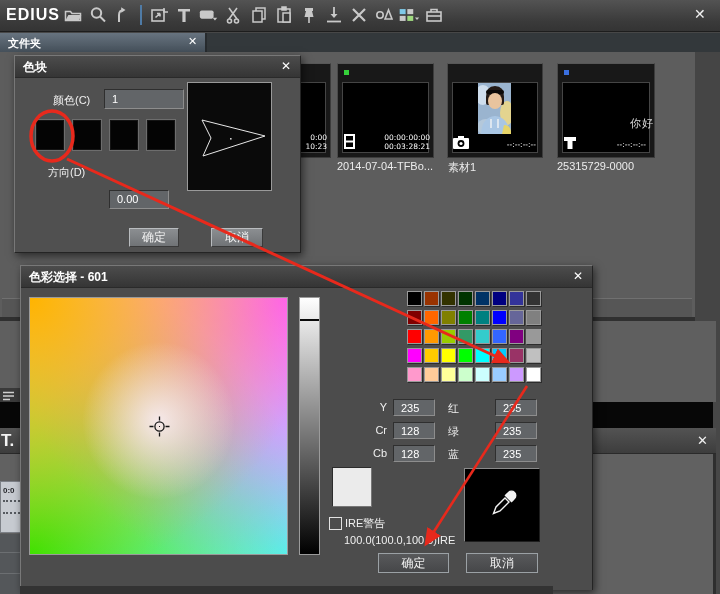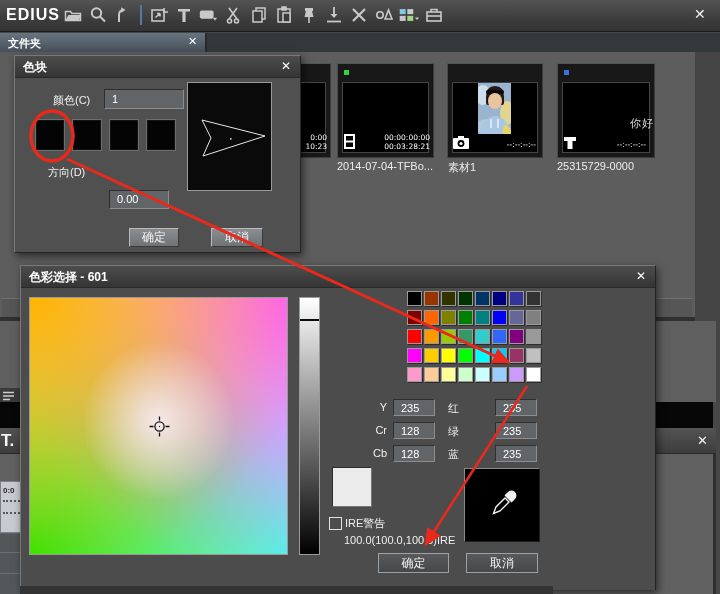--- a/index.html
+++ b/index.html
@@ -77,21 +77,21 @@
   
   #dlg-cb{left:14px;top:55px;width:287px;height:198px;z-index:20;background:#505050;}
   #cb-swatches .sw{position:absolute;top:63px;width:30px;height:32px;background:#040404;
     border:1px solid #6d6d6d;box-shadow:inset 0 0 0 1px #141414;box-sizing:border-box;}
   #cb-preview{left:172px;top:26px;width:85px;height:109px;background:#0a0a0a;
     border:1px solid #9a9a9a;box-sizing:border-box;}
   .cb-btn{top:172px;height:19px;background:linear-gradient(#8b8e91,#707376);
     border-color:#b9bcbf;border-bottom-color:#3a3a3a;border-right-color:#3a3a3a;line-height:17px;}
 
   
-  #dlg-cp{left:20px;top:265px;width:636px;height:325px;z-index:30;background:#4c4c4c;border-bottom:none;}
+  #dlg-cp{left:20px;top:265px;width:573px;height:325px;z-index:30;background:#4c4c4c;border-bottom:none;}
   #cp-gradient{left:8px;top:31px;width:259px;height:258px;border:1px solid #9b9b9b;box-sizing:border-box;}
   #cp-graybar{left:278px;top:31px;width:21px;height:258px;border:1px solid #9b9b9b;
     background:linear-gradient(#ffffff,#000000);box-sizing:border-box;}
   #cp-graymark{position:absolute;left:0;top:21px;width:19px;height:2px;background:#0a0a0a;}
   #cp-palette{left:387px;top:26px;width:132px;height:89px;
     display:grid;grid-template-columns:repeat(8,13px);grid-auto-rows:13px;column-gap:4px;row-gap:6px;}
   .pal-sw{width:13px;height:13px;box-shadow:0 0 0 1px #9a9a9a, 1px 1px 0 1px #2c2c2c;}
   #cp-preview{left:311px;top:201px;width:40px;height:40px;border:1px solid #777;
     border-top-color:#2c2c2c;border-left-color:#2c2c2c;box-sizing:border-box;}
   #cp-check{left:308px;top:251px;width:11px;height:11px;border:1px solid #e2e2e2;background:#4c4c4c;}

